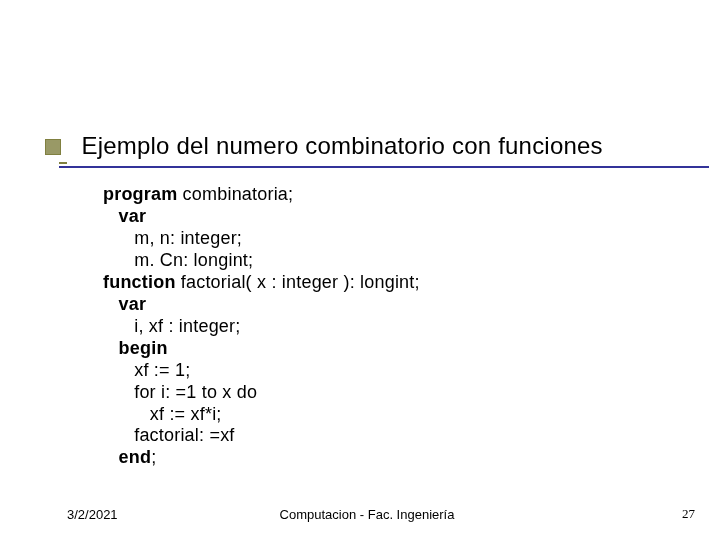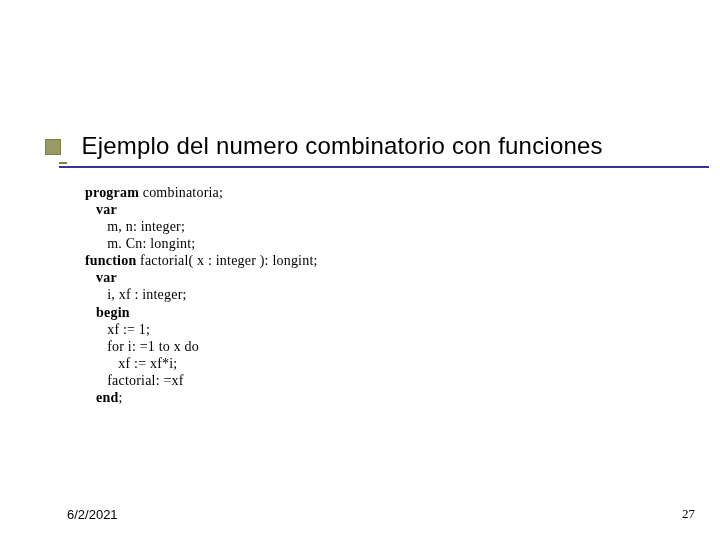--- a/index.html
+++ b/index.html
@@ -55,24 +55,24 @@
     position: absolute;
     left: 52px;
     top: 162px;
     width: 8px;
     height: 2px;
     background: #808040;
   }
   .code-block {
     position: absolute;
     top: 184px;
-    left: 78px;
+    left: 96px;
     right: 60px;
-    font-family: Liberation Serif, serif;
-    font-size: 14px;
+    font-family: Liberation Sans, sans-serif;
+    font-size: 18px;
     line-height: 1.22;
     color: #000000;
     white-space: pre;
     letter-spacing: 0.2px;
   }
   .code-block b { font-weight: bold; }
   .footer {
     position: absolute;
     left: 60px;
     right: 60px;
@@ -120,17 +120,18 @@
 <b>   var</b>
 <span>      i, xf : integer;</span>
 <b>   begin</b>
 <span>      xf := 1;</span>
 <span>      for i: =1 to x do</span>
 <span>         xf := xf*i;</span>
 <span>      factorial: =xf</span>
 <b>   end</b><span>;</span></div>
 
   <div class="footer">
-    <span class="footer-date">6/2/2021</span>
+    <span class="footer-date">3/2/2021</span>
+    <span class="footer-center">Computacion  - Fac. Ingeniería</span>
     <span class="footer-page">27</span>
   </div>
 
 </div>
 
 </body></html>

